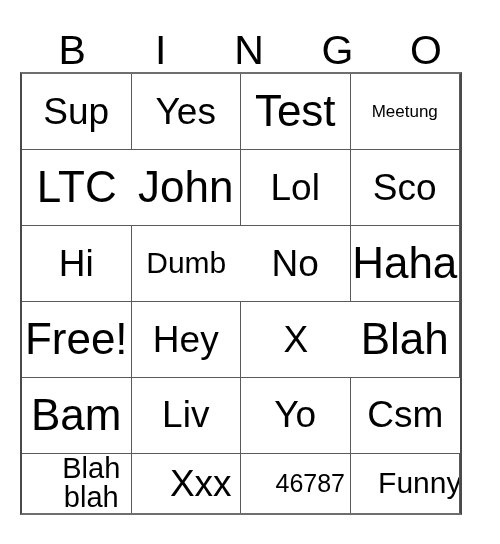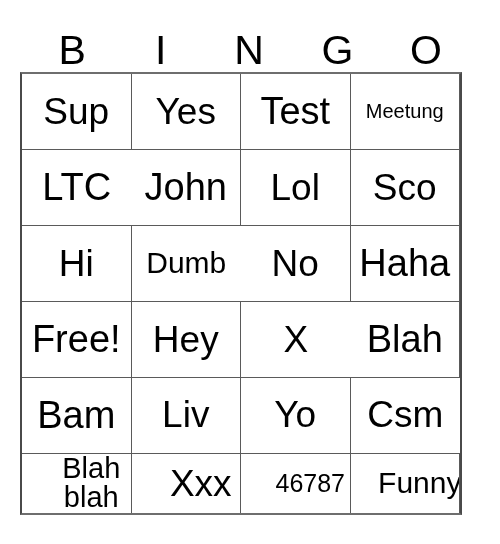--- a/index.html
+++ b/index.html
@@ -73,24 +73,24 @@
   .cell:nth-child(5n) { border-right: none; }
   .cell:nth-child(n+21) { border-bottom: none; padding-left: 32px; }
   .cell .txt {
     display: block;
     line-height: 1.02;
     font-weight: 400;
     white-space: pre-line;
   }
   
   .fs-xl  { font-size: 37px; }
-  .fs-lg  { font-size: 38px; }
+  .fs-lg  { font-size: 44px; }
   .fs-md  { font-size: 30px; }
   .fs-sm  { font-size: 25px; }
-  .fs-xs  { font-size: 20px; }
+  .fs-xs  { font-size: 17px; }
   .fs-two { font-size: 29px; line-height: 1.05; }
 </style>
 </head>
 <body>
 
 <div class="card">
 
   <div class="header-row">
     <div class="header-cell">B</div>
     <div class="header-cell">I</div>

